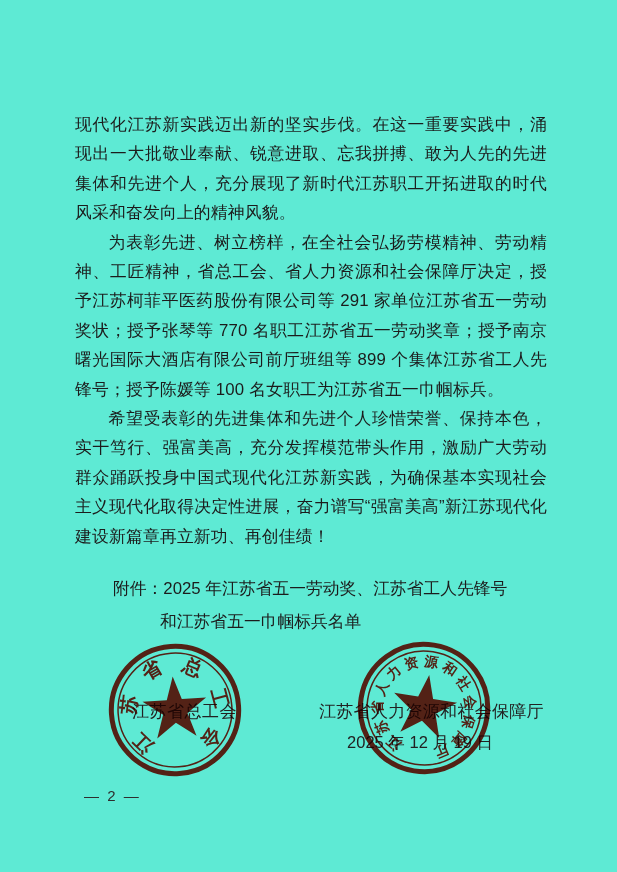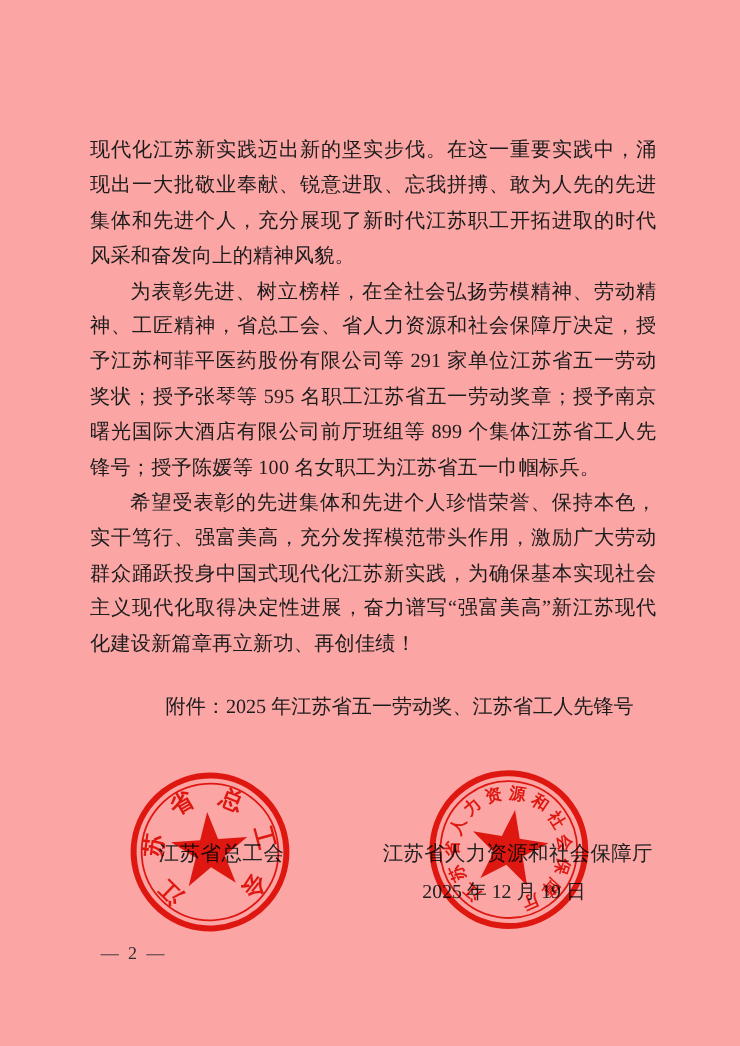--- a/index.html
+++ b/index.html
@@ -4,23 +4,23 @@
 <style>
   html, body {
     margin: 0;
     padding: 0;
     background: #ffffff;
   }
   .page {
     position: relative;
     width: 617px;
     height: 872px;
-    background: #fca5a5;
+    background: #5eead4;
     overflow: hidden;
-    font-family: Liberation Serif, serif;
+    font-family: Liberation Sans, sans-serif;
     color: #1c1c1c;
   }
   .body-text {
     position: absolute;
     left: 75px;
     top: 110px;
     width: 472px;
     font-size: 16.8px;
     line-height: 29.4px;
     text-align: justify;
@@ -33,21 +33,20 @@
   .body-text p.no-indent {
     text-indent: 0;
   }
   .attachment {
     position: absolute;
     left: 113px;
     top: 572px;
     width: 440px;
     font-size: 16.8px;
     line-height: 33px;
-    text-align: center;
   }
   .attachment .att-line2 {
     padding-left: 47px;
   }
   .sig {
     position: absolute;
     font-size: 17px;
     white-space: nowrap;
     color: #222222;
   }
@@ -80,26 +79,27 @@
     color: #2e2e2e;
   }
 </style>
 </head>
 <body>
 
 <div class="page">
 
   <div class="body-text">
     <p class="no-indent">现代化江苏新实践迈出新的坚实步伐。在这一重要实践中，涌现出一大批敬业奉献、锐意进取、忘我拼搏、敢为人先的先进集体和先进个人，充分展现了新时代江苏职工开拓进取的时代风采和奋发向上的精神风貌。</p>
-    <p>为表彰先进、树立榜样，在全社会弘扬劳模精神、劳动精神、工匠精神，省总工会、省人力资源和社会保障厅决定，授予江苏柯菲平医药股份有限公司等 291 家单位江苏省五一劳动奖状；授予张琴等 595 名职工江苏省五一劳动奖章；授予南京曙光国际大酒店有限公司前厅班组等 899 个集体江苏省工人先锋号；授予陈媛等 100 名女职工为江苏省五一巾帼标兵。</p>
+    <p>为表彰先进、树立榜样，在全社会弘扬劳模精神、劳动精神、工匠精神，省总工会、省人力资源和社会保障厅决定，授予江苏柯菲平医药股份有限公司等 291 家单位江苏省五一劳动奖状；授予张琴等 770 名职工江苏省五一劳动奖章；授予南京曙光国际大酒店有限公司前厅班组等 899 个集体江苏省工人先锋号；授予陈媛等 100 名女职工为江苏省五一巾帼标兵。</p>
     <p>希望受表彰的先进集体和先进个人珍惜荣誉、保持本色，实干笃行、强富美高，充分发挥模范带头作用，激励广大劳动群众踊跃投身中国式现代化江苏新实践，为确保基本实现社会主义现代化取得决定性进展，奋力谱写“强富美高”新江苏现代化建设新篇章再立新功、再创佳绩！</p>
   </div>
 
   <div class="attachment">
     <div><span>附件：</span><span>2025 年江苏省五一劳动奖、江苏省工人先锋号</span></div>
+    <div class="att-line2">和江苏省五一巾帼标兵名单</div>
   </div>
 
   <div class="sig sig-left">江苏省总工会</div>
   <div class="sig sig-right">江苏省人力资源和社会保障厅</div>
   <div class="sig-date">2025 年 12 月 19 日</div>
 
   <div class="seal seal-left">
     <svg id="seal-svg-0" xmlns="http://www.w3.org/2000/svg" viewBox="0 0 160 160">
         <circle cx="80" cy="80" r="76" fill="none" stroke="#e0190d" stroke-width="6"></circle>
         <circle cx="80" cy="80" r="68" fill="none" stroke="#e0190d" stroke-width="1.8"></circle>

